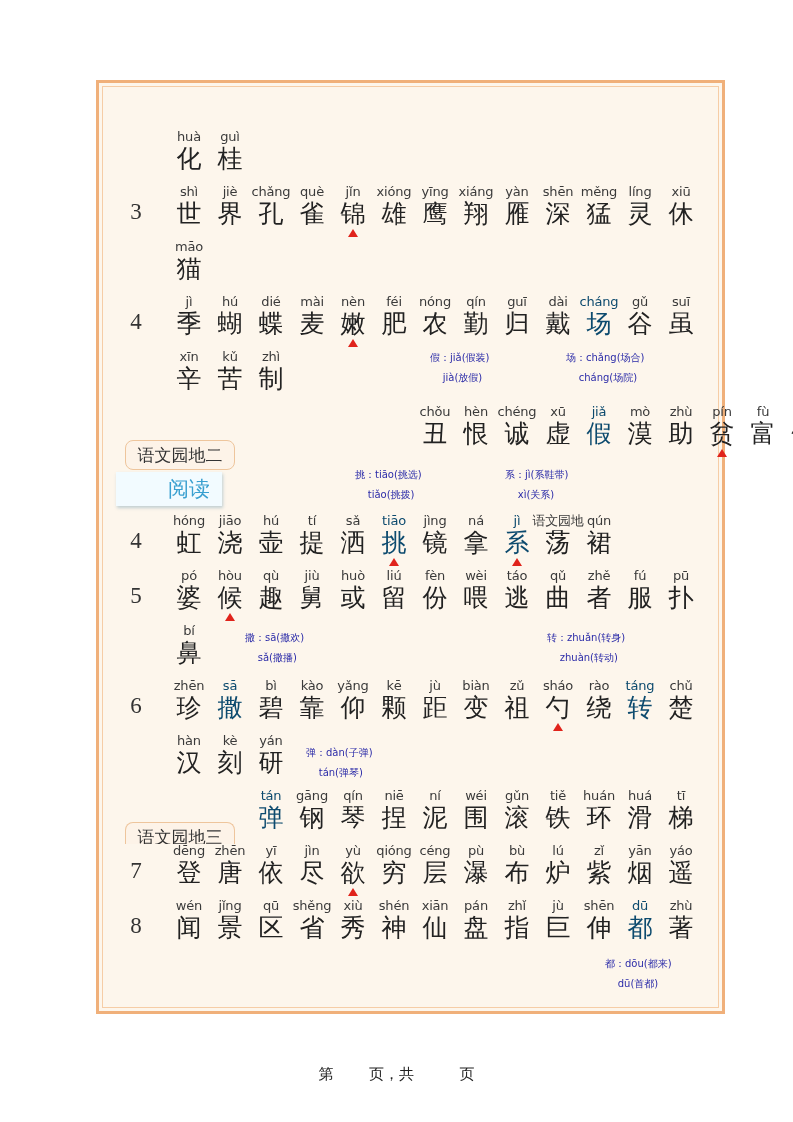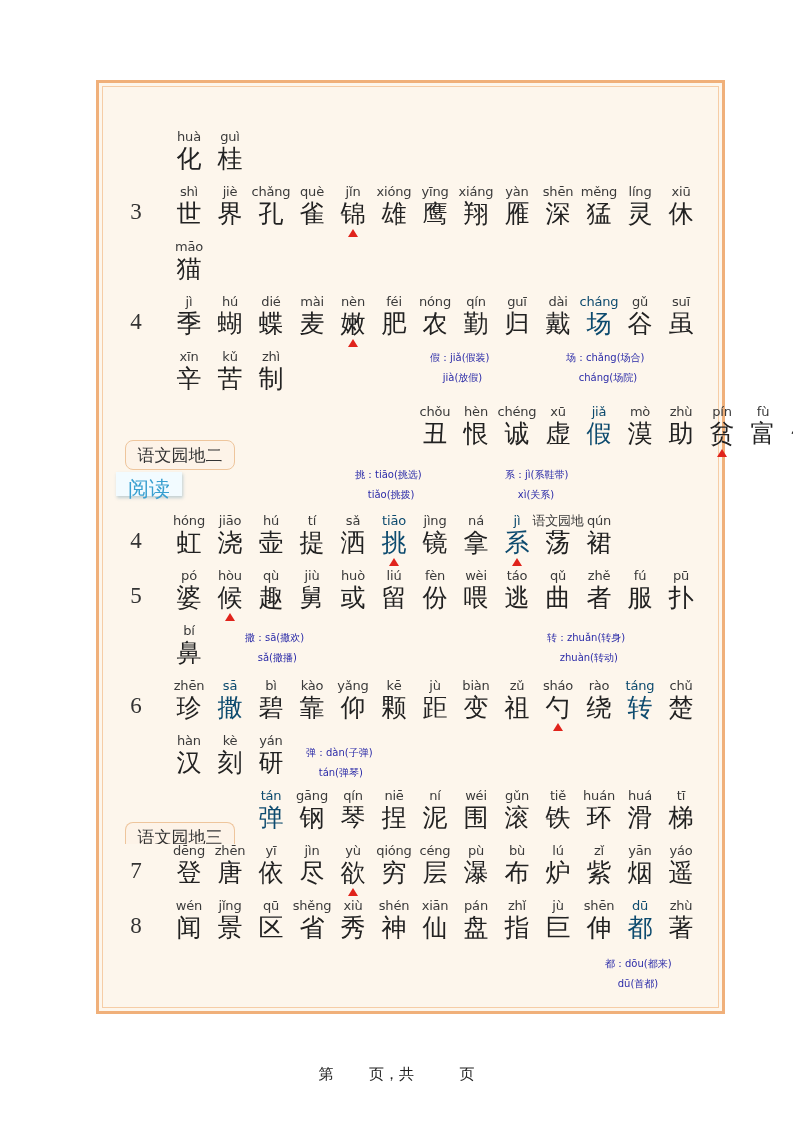--- a/index.html
+++ b/index.html
@@ -18,23 +18,23 @@
   .mark { position:absolute; left:15px; top:44px; width:0; height:0;
           border-left:5px solid transparent; border-right:5px solid transparent; border-bottom:8px solid #e0231b; }
   .lesson-num { position:absolute; left:126px; width:20px; text-align:center; font-size:23px; color:#333;
                 font-family:"Liberation Serif", serif; }
   .note { position:absolute; font-family:"DejaVu Sans", sans-serif; font-size:10px; color:#2b2ba8;
           line-height:20px; white-space:pre; }
   .tag { position:absolute; left:125px; width:110px; height:30px; box-sizing:border-box;
          border:1.5px solid #eec59c; border-radius:8px; background:#fdf3e8; text-align:center;
          font-size:17px; line-height:28px; color:#333; font-family:"DejaVu Serif", serif;margin-top:20px; }
   .tag.cut { height:22px; border-bottom:none; border-radius:8px 8px 0 0; overflow:hidden; }
-  .reading-tag { position:absolute; left:116px; top:472px; width:66px; height:24px; background:#f2fbff;
+  .reading-tag { position:absolute; left:116px; top:472px; width:66px; height:34px; background:#f2fbff;
          box-shadow:1px 2px 3px rgba(120,160,180,0.45); text-align:center; font-size:21px;
-         line-height:34px; color:#3aa0d0; font-family:"DejaVu Serif", serif; }
+         line-height:34px; color:#3aa0d0; font-family:"DejaVu Serif", serif;padding-left:40px; }
   .footer { position:absolute; top:1065px; left:0; width:793px; text-align:center;
             font-family:"DejaVu Sans", sans-serif; font-size:15px; color:#222; }
   .footer span { display:inline-block; }
 </style>
 </head>
 <body>
 
 <div class="page-frame"></div>
 
 <div id="rows">

